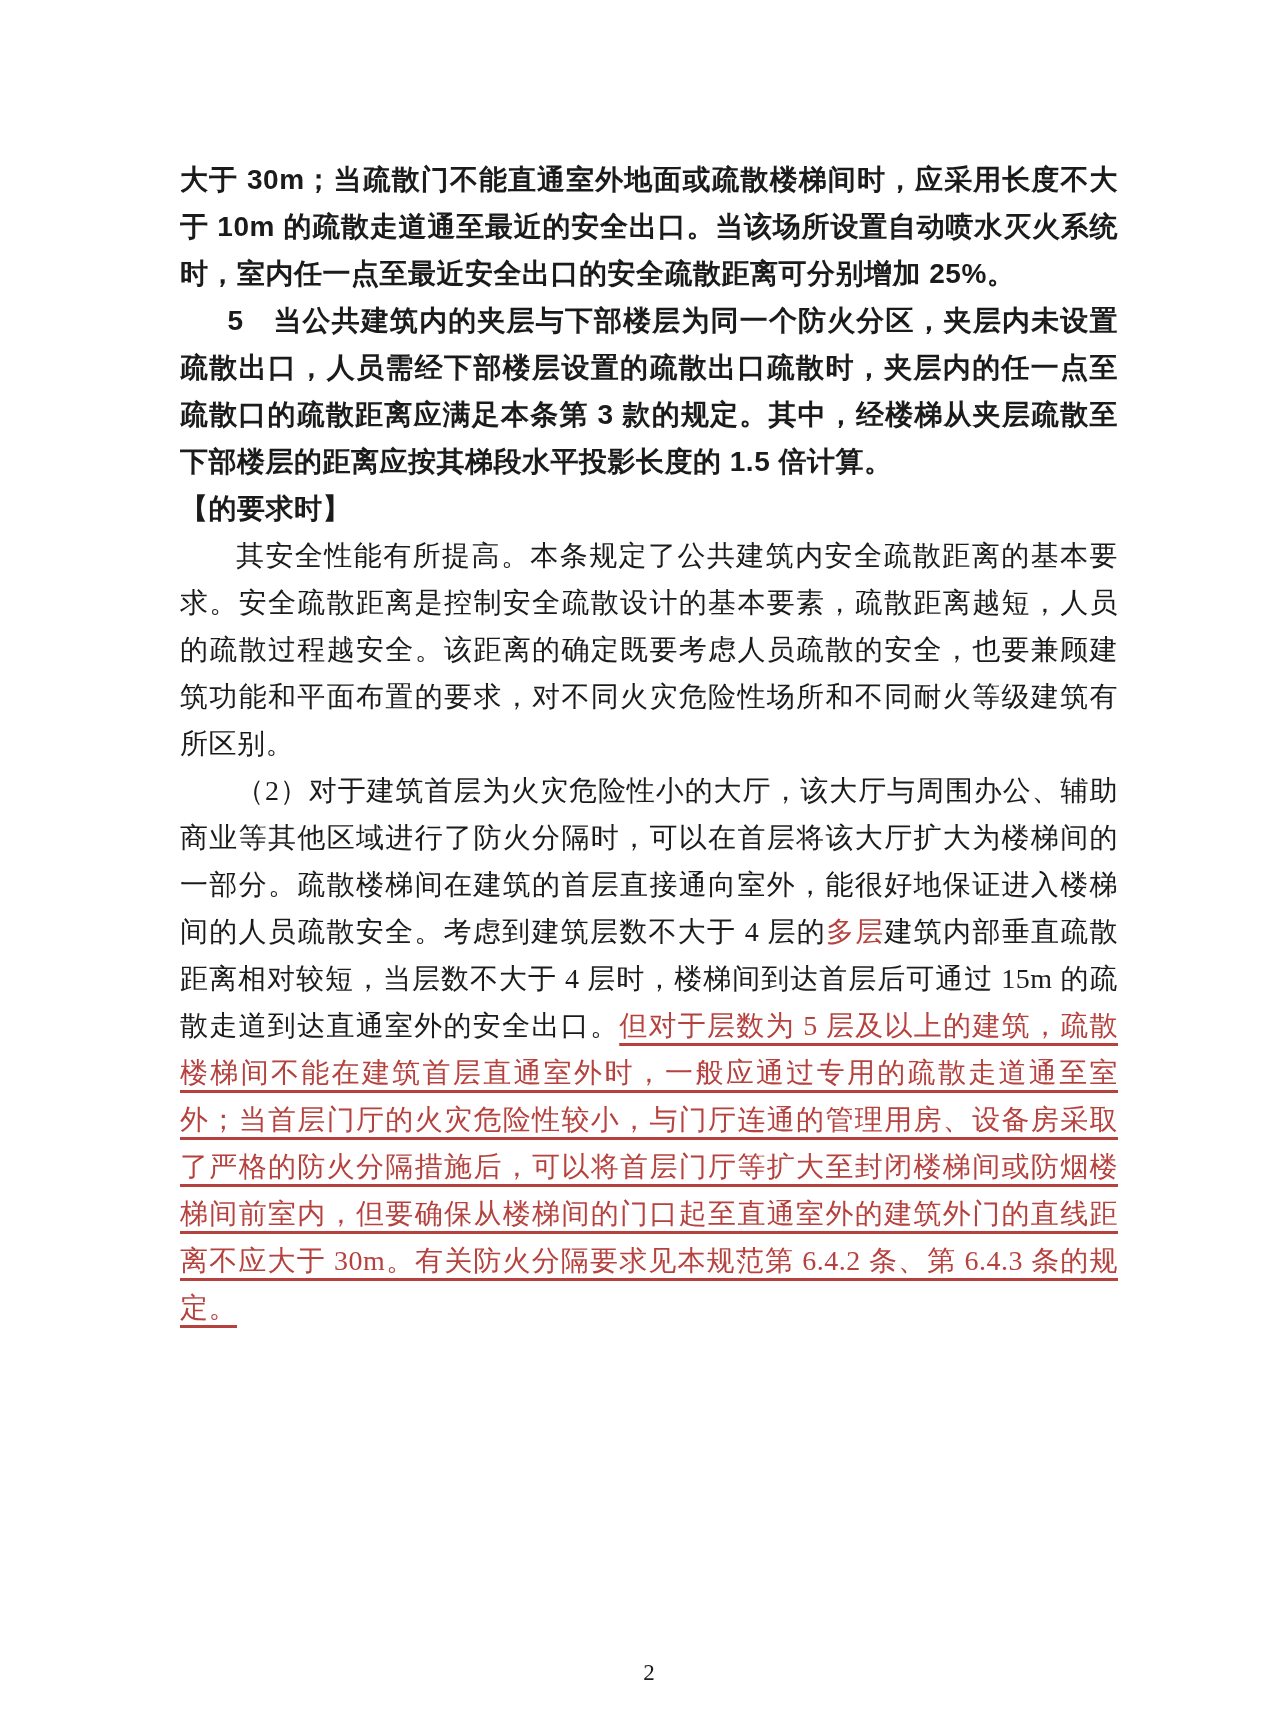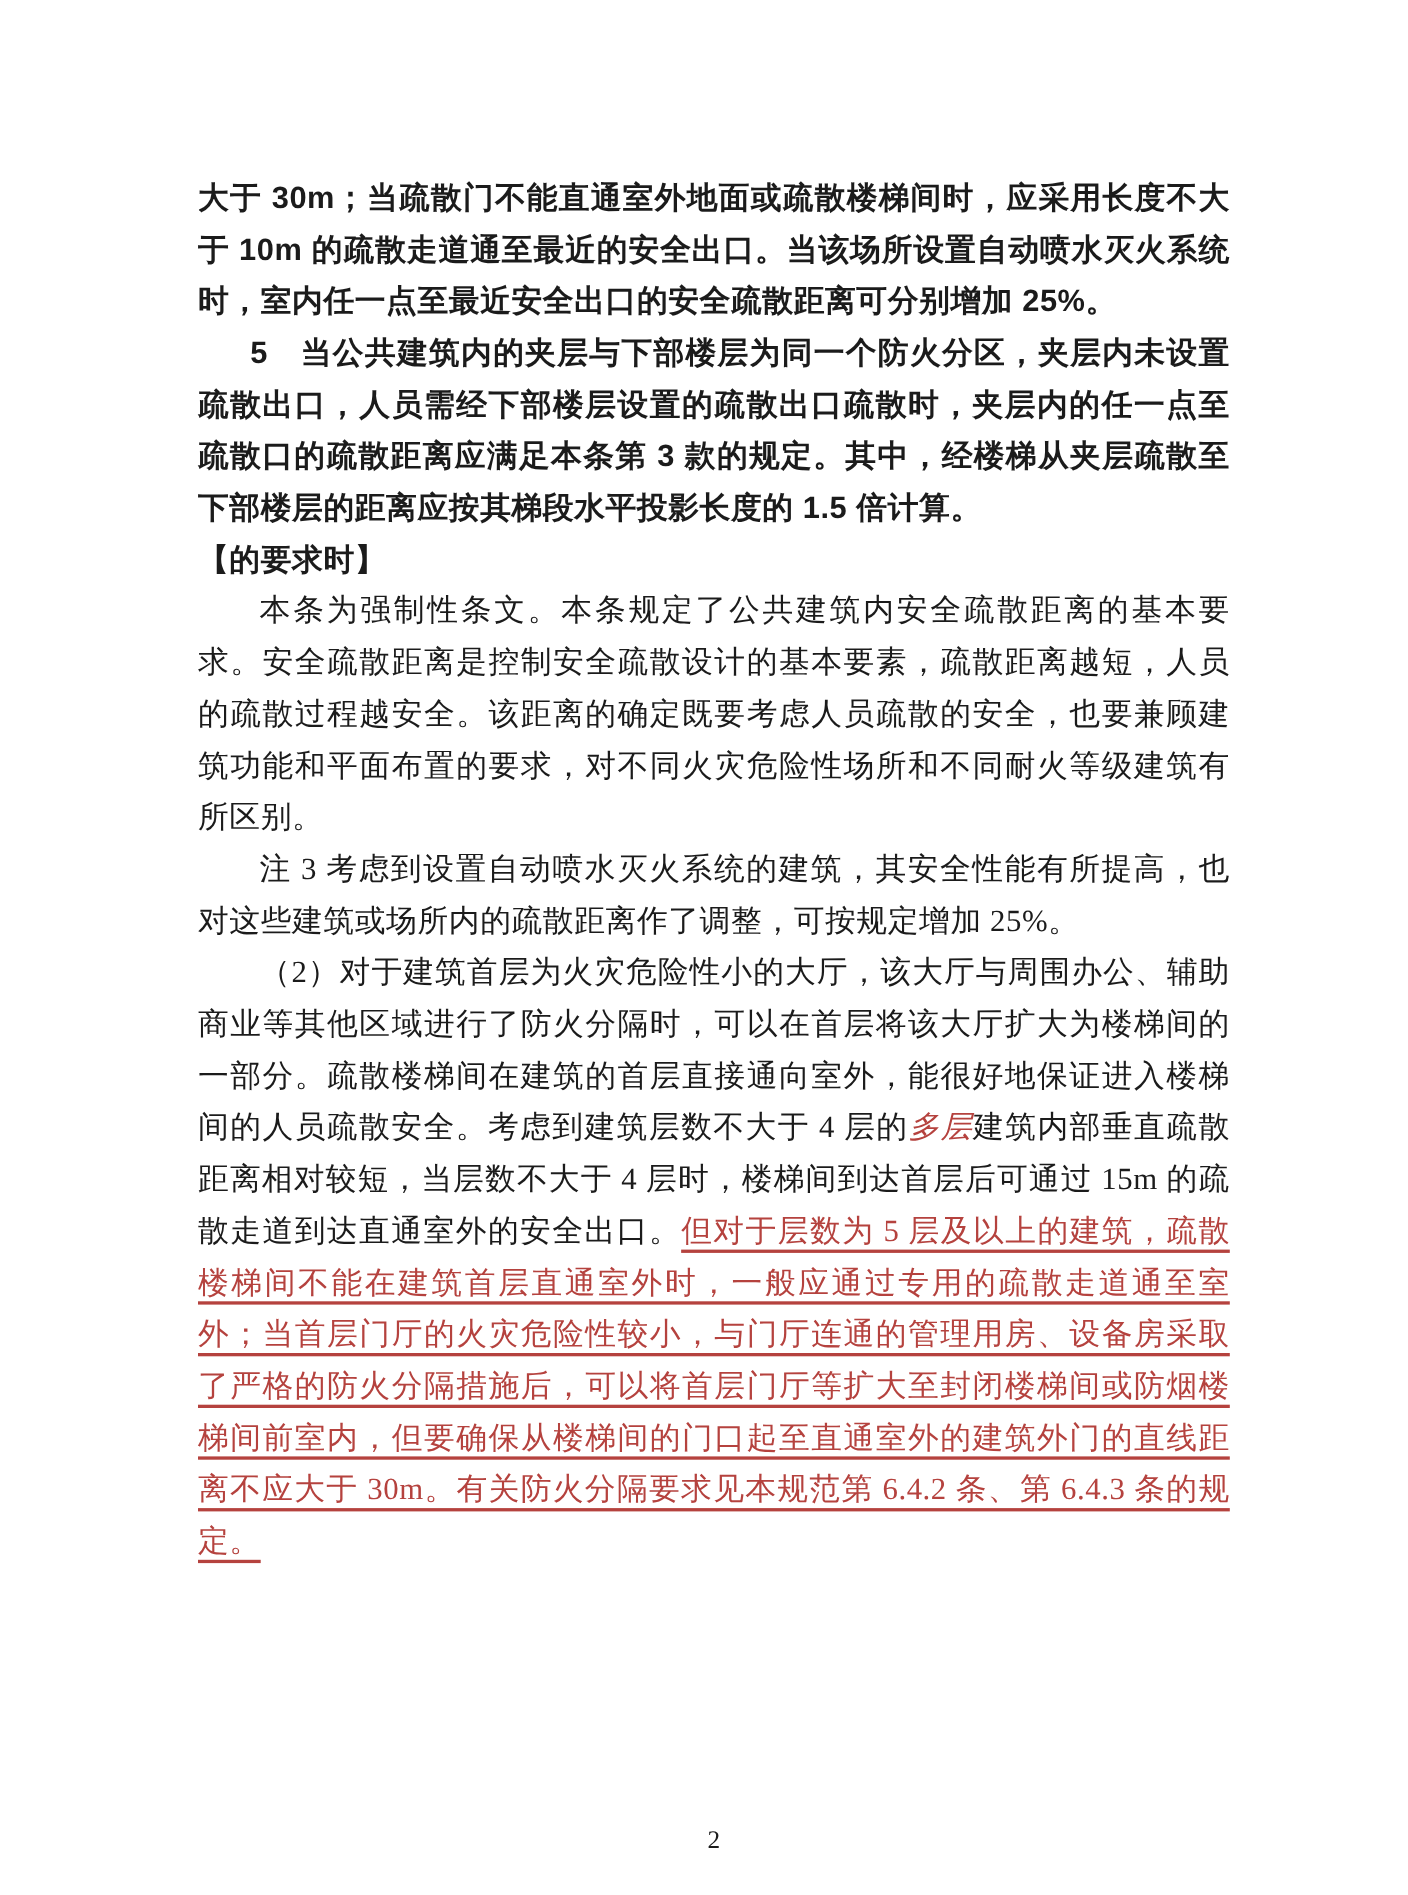--- a/index.html
+++ b/index.html
@@ -35,21 +35,21 @@
     font-weight: 700;
   }
   
   .expl {
     font-family: "Liberation Serif", serif;
     font-weight: 400;
   }
   .indent-std { text-indent: 2em; }
   .indent-num { text-indent: 1.7em; }
   .seg-black { color: var(--ink, #1b1b1b); }
-  .seg-red   { color: var(--red, #b5423e); font-style: italic; }
+  .seg-red   { color: var(--red, #b5423e); }
   .seg-red-u {
     color: var(--red, #b5423e);
     text-decoration: underline;
     text-decoration-color: var(--red, #b5423e);
     text-decoration-thickness: 2.5px;
     text-underline-offset: 8px;
   }
   .page-number {
     position: absolute;
     top: 1660px;
@@ -62,18 +62,17 @@
   }
 </style>
 </head>
 <body>
 
 <div class="page" style="background: rgb(255, 255, 255);">
   <div class="doc-body">
       <p class="norm"><span class="seg-black">大于 30m；当疏散门不能直通室外地面或疏散楼梯间时，应采用长度不大于 10m 的疏散走道通至最近的安全出口。当该场所设置自动喷水灭火系统时，室内任一点至最近安全出口的安全疏散距离可分别增加 25%。</span></p>
       <p class="norm indent-num"><span class="seg-black">5　当公共建筑内的夹层与下部楼层为同一个防火分区，夹层内未设置疏散出口，人员需经下部楼层设置的疏散出口疏散时，夹层内的任一点至疏散口的疏散距离应满足本条第 3 款的规定。其中，经楼梯从夹层疏散至下部楼层的距离应按其梯段水平投影长度的 1.5 倍计算。</span></p>
       <p class="norm"><span class="seg-black">【的要求时】</span></p>
-      <p class="expl indent-std"><span class="seg-black">本条为强制性条文。本条规定了公共建筑内安全疏散距离的基本要求。安全疏散距离是控制安全疏散设计的基本要素，疏散距离越短，人员的疏散过程越安全。该距离的确定既要考虑人员疏散的安全，也要兼顾建筑功能和平面布置的要求，对不同火灾危险性场所和不同耐火等级建筑有所区别。</span></p>
-      <p class="expl indent-std"><span class="seg-black">注 3 考虑到设置自动喷水灭火系统的建筑，其安全性能有所提高，也对这些建筑或场所内的疏散距离作了调整，可按规定增加 25%。</span></p>
+      <p class="expl indent-std"><span class="seg-black">其安全性能有所提高。本条规定了公共建筑内安全疏散距离的基本要求。安全疏散距离是控制安全疏散设计的基本要素，疏散距离越短，人员的疏散过程越安全。该距离的确定既要考虑人员疏散的安全，也要兼顾建筑功能和平面布置的要求，对不同火灾危险性场所和不同耐火等级建筑有所区别。</span></p>
       <p class="expl indent-std"><span class="seg-black">（2）对于建筑首层为火灾危险性小的大厅，该大厅与周围办公、辅助商业等其他区域进行了防火分隔时，可以在首层将该大厅扩大为楼梯间的一部分。疏散楼梯间在建筑的首层直接通向室外，能很好地保证进入楼梯间的人员疏散安全。考虑到建筑层数不大于 4 层的</span><span class="seg-red">多层</span><span class="seg-black">建筑内部垂直疏散距离相对较短，当层数不大于 4 层时，楼梯间到达首层后可通过 15m 的疏散走道到达直通室外的安全出口。</span><span class="seg-red-u">但对于层数为 5 层及以上的建筑，疏散楼梯间不能在建筑首层直通室外时，一般应通过专用的疏散走道通至室外；当首层门厅的火灾危险性较小，与门厅连通的管理用房、设备房采取了严格的防火分隔措施后，可以将首层门厅等扩大至封闭楼梯间或防烟楼梯间前室内，但要确保从楼梯间的门口起至直通室外的建筑外门的直线距离不应大于 30m。有关防火分隔要求见本规范第 6.4.2 条、第 6.4.3 条的规定。</span></p>
     </div>
   <div class="page-number">2</div>
 </div>
 
 </body></html>

